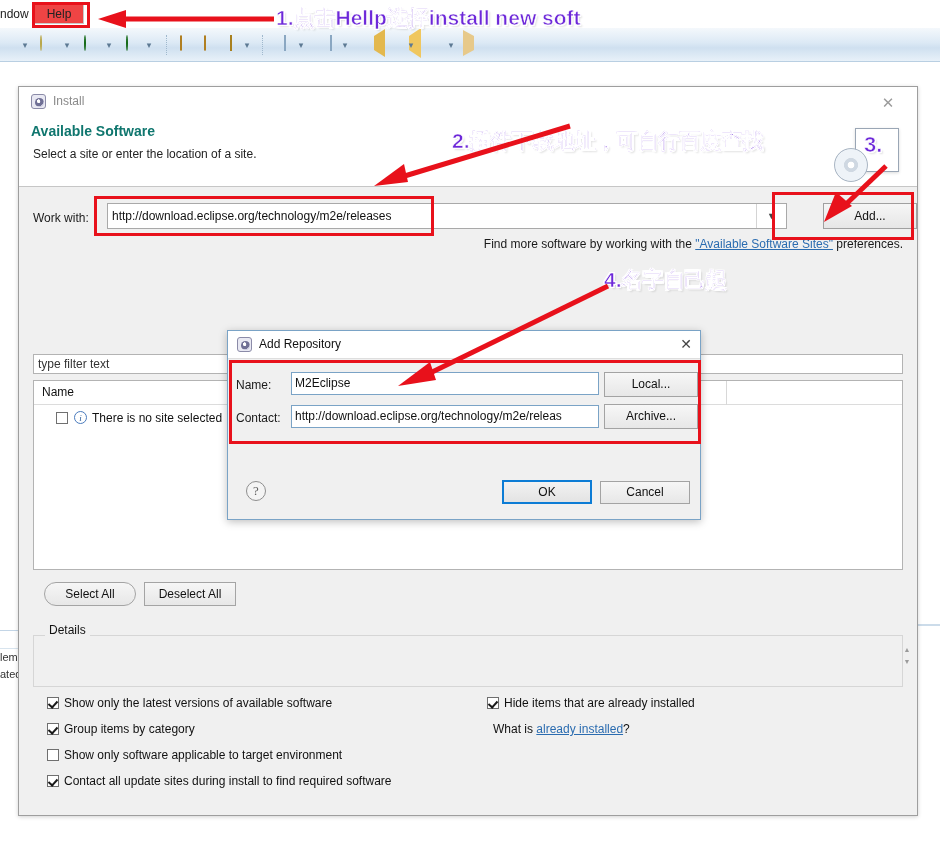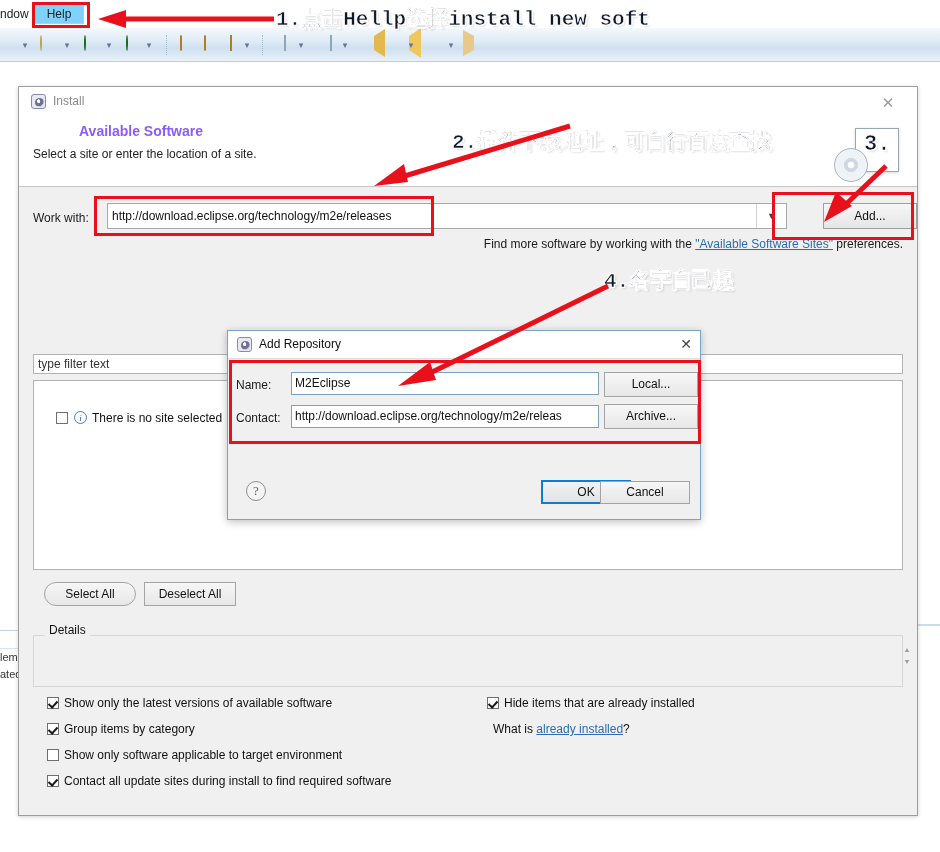--- a/index.html
+++ b/index.html
@@ -17,21 +17,21 @@
   
   #eclipse-menubar {
     position:absolute; left:0; top:0; width:940px; height:28px;
     background:#ffffff;
   }
   #menu-window-label {
     position:absolute; left:0px; top:7px; font-size:12px; color:#222;
   }
   #menu-help-item {
     position:absolute; left:34px; top:4px; width:50px; height:20px;
-    background:#7dd3fc; border:1px solid #c9c9c9;
+    background:#ef4444; border:1px solid #c9c9c9;
     font-size:12px; color:#222; line-height:18px; text-align:center;
   }
   #eclipse-toolbar {
     position:absolute; left:0; top:28px; width:940px; height:34px;
     background:linear-gradient(to bottom,#f4f8fc 0%, #dce9f5 45%, #cfe0f0 60%, #e8f1f9 100%);
     border-bottom:1px solid #b9cfe2;
   }
   .tb { position:absolute; top:8px; height:18px; }
   .tb-arrow {
     width:10px; height:18px; color:#5d7a94; font-size:9px; line-height:18px; text-align:center;
@@ -86,21 +86,21 @@
   }
   #install-close {
     position:absolute; left:856px; top:6px; width:26px; height:20px;
     color:#9b9b9b; font-size:15px; text-align:center; line-height:19px; cursor:default;
   }
   #install-header {
     position:absolute; left:0; top:30px; width:898px; height:70px; background:#ffffff;
     border-bottom:1px solid #c6c6c6;
   }
   #wizard-heading {
-    position:absolute; left:12px; top:6px; font-size:14px; font-weight:bold; color:#8b5cf6;margin-left:48px;
+    position:absolute; left:12px; top:6px; font-size:14px; font-weight:bold; color:#0f766e;
   }
   #wizard-subheading {
     position:absolute; left:14px; top:30px; font-size:12px; color:#222;
   }
   #install-body {
     position:absolute; left:0; top:101px; width:898px; height:582px; background:#f0f0f0;
   }
 
   .lbl { position:absolute; font-size:12px; color:#1a1a1a; }
 
@@ -253,35 +253,35 @@
   }
   #addrepo-help {
     position:absolute; left:18px; top:150px; width:20px; height:20px;
     border:1px solid #8e8e8e; border-radius:50%; color:#5d5d5d;
     font-size:13px; text-align:center; line-height:18px; background:#f4f4f4;
     font-family:"Liberation Serif", serif;
   }
   #ok-button {
     position:absolute; left:274px; top:149px; width:90px; height:24px;
     background:linear-gradient(to bottom,#f2f2f2,#e3e3e3);
-    border:2px solid #0c7cd5; font-size:12px; color:#111; text-align:center; line-height:20px;margin-left:39px;
+    border:2px solid #0c7cd5; font-size:12px; color:#111; text-align:center; line-height:20px;
   }
   #cancel-repo-button {
     position:absolute; left:372px; top:150px; width:90px; height:23px;
     background:linear-gradient(to bottom,#f6f6f6,#e7e7e7);
     border:1px solid #a3a3a3; font-size:12px; color:#111; text-align:center; line-height:21px;
   }
 
   
   .redbox {
     position:absolute; border:3px solid #e8111b; background:transparent;
   }
   .anno-text {
-    position:absolute; color:#0f172a; font-weight:bold;
-    font-family:Liberation Mono, monospace;
+    position:absolute; color:#6d28d9; font-weight:bold;
+    font-family:Liberation Sans, sans-serif;
     -webkit-text-stroke:0.6px #ffffff;
     text-shadow: 1px 1px 0 #fff, -1px 1px 0 #fff, 1px -1px 0 #fff, -1px -1px 0 #fff,
                  2px 2px 2px rgba(0,0,0,.12);
     white-space:nowrap;
   }
   #anno1-text { left:276px; top:4px; font-size:21px; }
   #anno2-text { left:452px; top:95px; font-size:21px;margin-top:32px; }
   #anno4-text { left:604px; top:266px; font-size:21px; }
 
   .arrow-svg { position:absolute; pointer-events:none; }
@@ -363,20 +363,26 @@
   </div>
   <div id="add-button">Add...</div>
 
   <div class="lbl" id="findmore-line"><span>Find more software by working with the </span><a href="#">"Available Software Sites"</a><span> preferences.</span></div>
 
   <div id="filter-box">
     <span id="filter-text">type filter text</span>
   </div>
 
   <div id="tree-panel">
+    <div id="tree-header">
+      <span id="col-name">Name</span>
+      <span class="col-div" style="left:452px"></span>
+      <span id="col-version">Version</span>
+      <span class="col-div" style="left:692px"></span>
+    </div>
     <div id="tree-row-1">
       <span class="cb"></span><span class="info">i</span><span class="txt">There is no site selected</span>
     </div>
   </div>
 
   <div class="sel-btn" id="select-all-button">Select All</div>
   <div class="sel-btn" id="deselect-all-button">Deselect All</div>
 
   <div id="details-group"></div>
   <span id="details-legend">Details</span>

